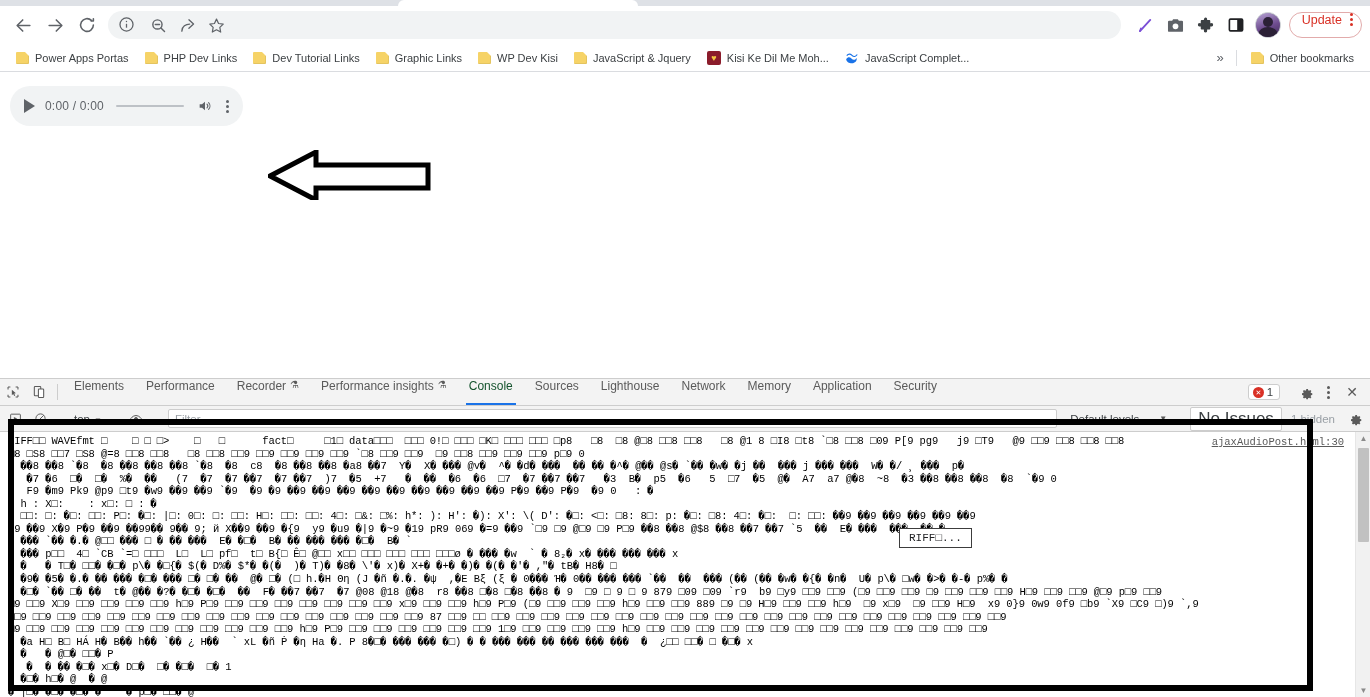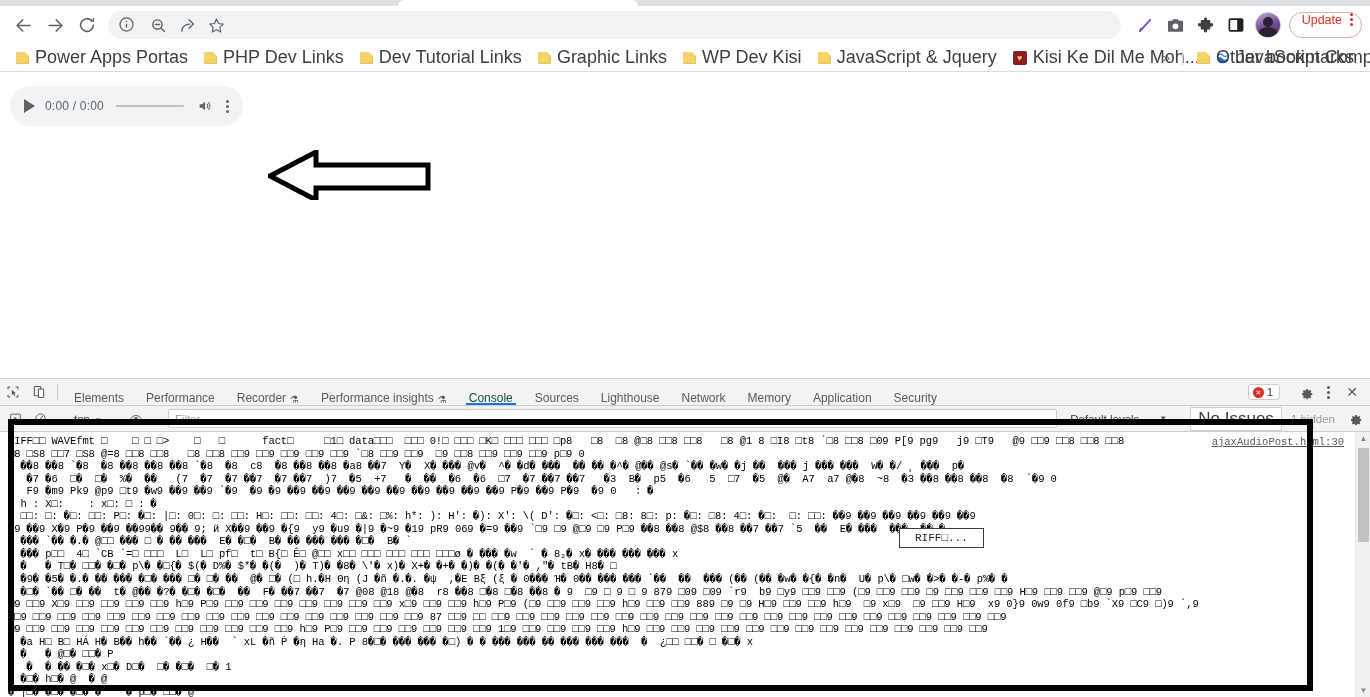--- a/index.html
+++ b/index.html
@@ -72,21 +72,21 @@
 
   
   .bookmarks {
     height: 28px; background: #fff; display: flex; align-items: center;
     padding: 0 8px; gap: 0; border-bottom: 1px solid #dadce0; position: relative;
   }
   .bm {
     display: flex; align-items: center; gap: 6px; padding: 3px 8px;
     border-radius: 4px; white-space: nowrap; flex: 0 0 auto;
   }
-  .bm .t { font-size: 18px; color: #3c4043; }
+  .bm .t { font-size: 11px; color: #3c4043; }
   .folder-ico {
     width: 13px; height: 12px; background: #f6d367; border-radius: 1px;
     position: relative; flex: 0 0 auto;
     box-shadow: inset -1px -1px 0 rgba(0,0,0,.07);
   }
   .folder-ico::after {
     content:""; position: absolute; right: 0; top: 0;
     border-width: 0 4px 4px 0; border-style: solid; border-color: transparent #ffffff transparent transparent;
   }
   .fav-heart { width: 14px; height: 14px; border-radius: 2px; background: #8b1c2b; position: relative; flex:0 0 auto; }
@@ -118,21 +118,21 @@
     background: #ffffff; border-top: 1px solid #cdcdcd;
     font-family: "Liberation Sans", sans-serif;
   }
   .dt-tabbar {
     height: 27px; display: flex; align-items: stretch; background: #f3f3f3;
     border-bottom: 1px solid #cdcdcd; position: relative;
   }
   .dt-ico-btn { width: 26px; display: flex; align-items: center; justify-content: center; color: #5a5a5a; flex: 0 0 auto; }
   .dt-vsep { width: 1px; background: #cdcdcd; margin: 5px 5px; flex: 0 0 auto; }
   .dt-tab {
-    display: flex; align-items: flex-end; gap: 4px; padding: 0 11px;
+    display: flex; align-items: flex-start; gap: 4px; padding: 0 11px;
     font-size: 12px; color: #5a5a5a; white-space: nowrap; position: relative; flex: 0 0 auto;
   }
   .dt-tab.sel { color: #14532d; }
   .dt-tab.sel::after {
     content:""; position: absolute; left: 8px; right: 8px; bottom: 0; height: 2px; background: #1a73e8;
   }
   .dt-tab .exp { font-size: 10px; }
   .dt-right { margin-left: auto; display: flex; align-items: center; gap: 2px; padding-right: 6px; }
   .err-badge {
     display: flex; align-items: center; gap: 3px; border: 1px solid #cdcdcd;
@@ -175,21 +175,21 @@
     white-space: pre; overflow: hidden; letter-spacing: -.1px;
   }
   .src-link {
     position: absolute; right: 26px; top: 4px;
     font-family: "Liberation Mono", monospace; font-size: 10.5px;
     color: #5a5a5a; text-decoration: underline; z-index: 5;
   }
   
   .riff-tip {
     position: absolute; left: 899px; top: 528px; z-index: 20;
-    background: #fff; border: 1px solid #3c3c3c; padding: 3px 15px;
+    background: #fff; border: 1px solid #3c3c3c; padding: 3px 9px;
     font-family: "Liberation Mono", monospace; font-size: 11px; color: #202124;
   }
   
   .black-frame {
     position: absolute; left: 8px; top: 419px; width: 1305px; height: 272px;
     border: 6px solid #000; z-index: 30; pointer-events: none;
   }
   
   .c-scroll {
     position: absolute; right: 0; top: 0; width: 15px; height: 265px;

